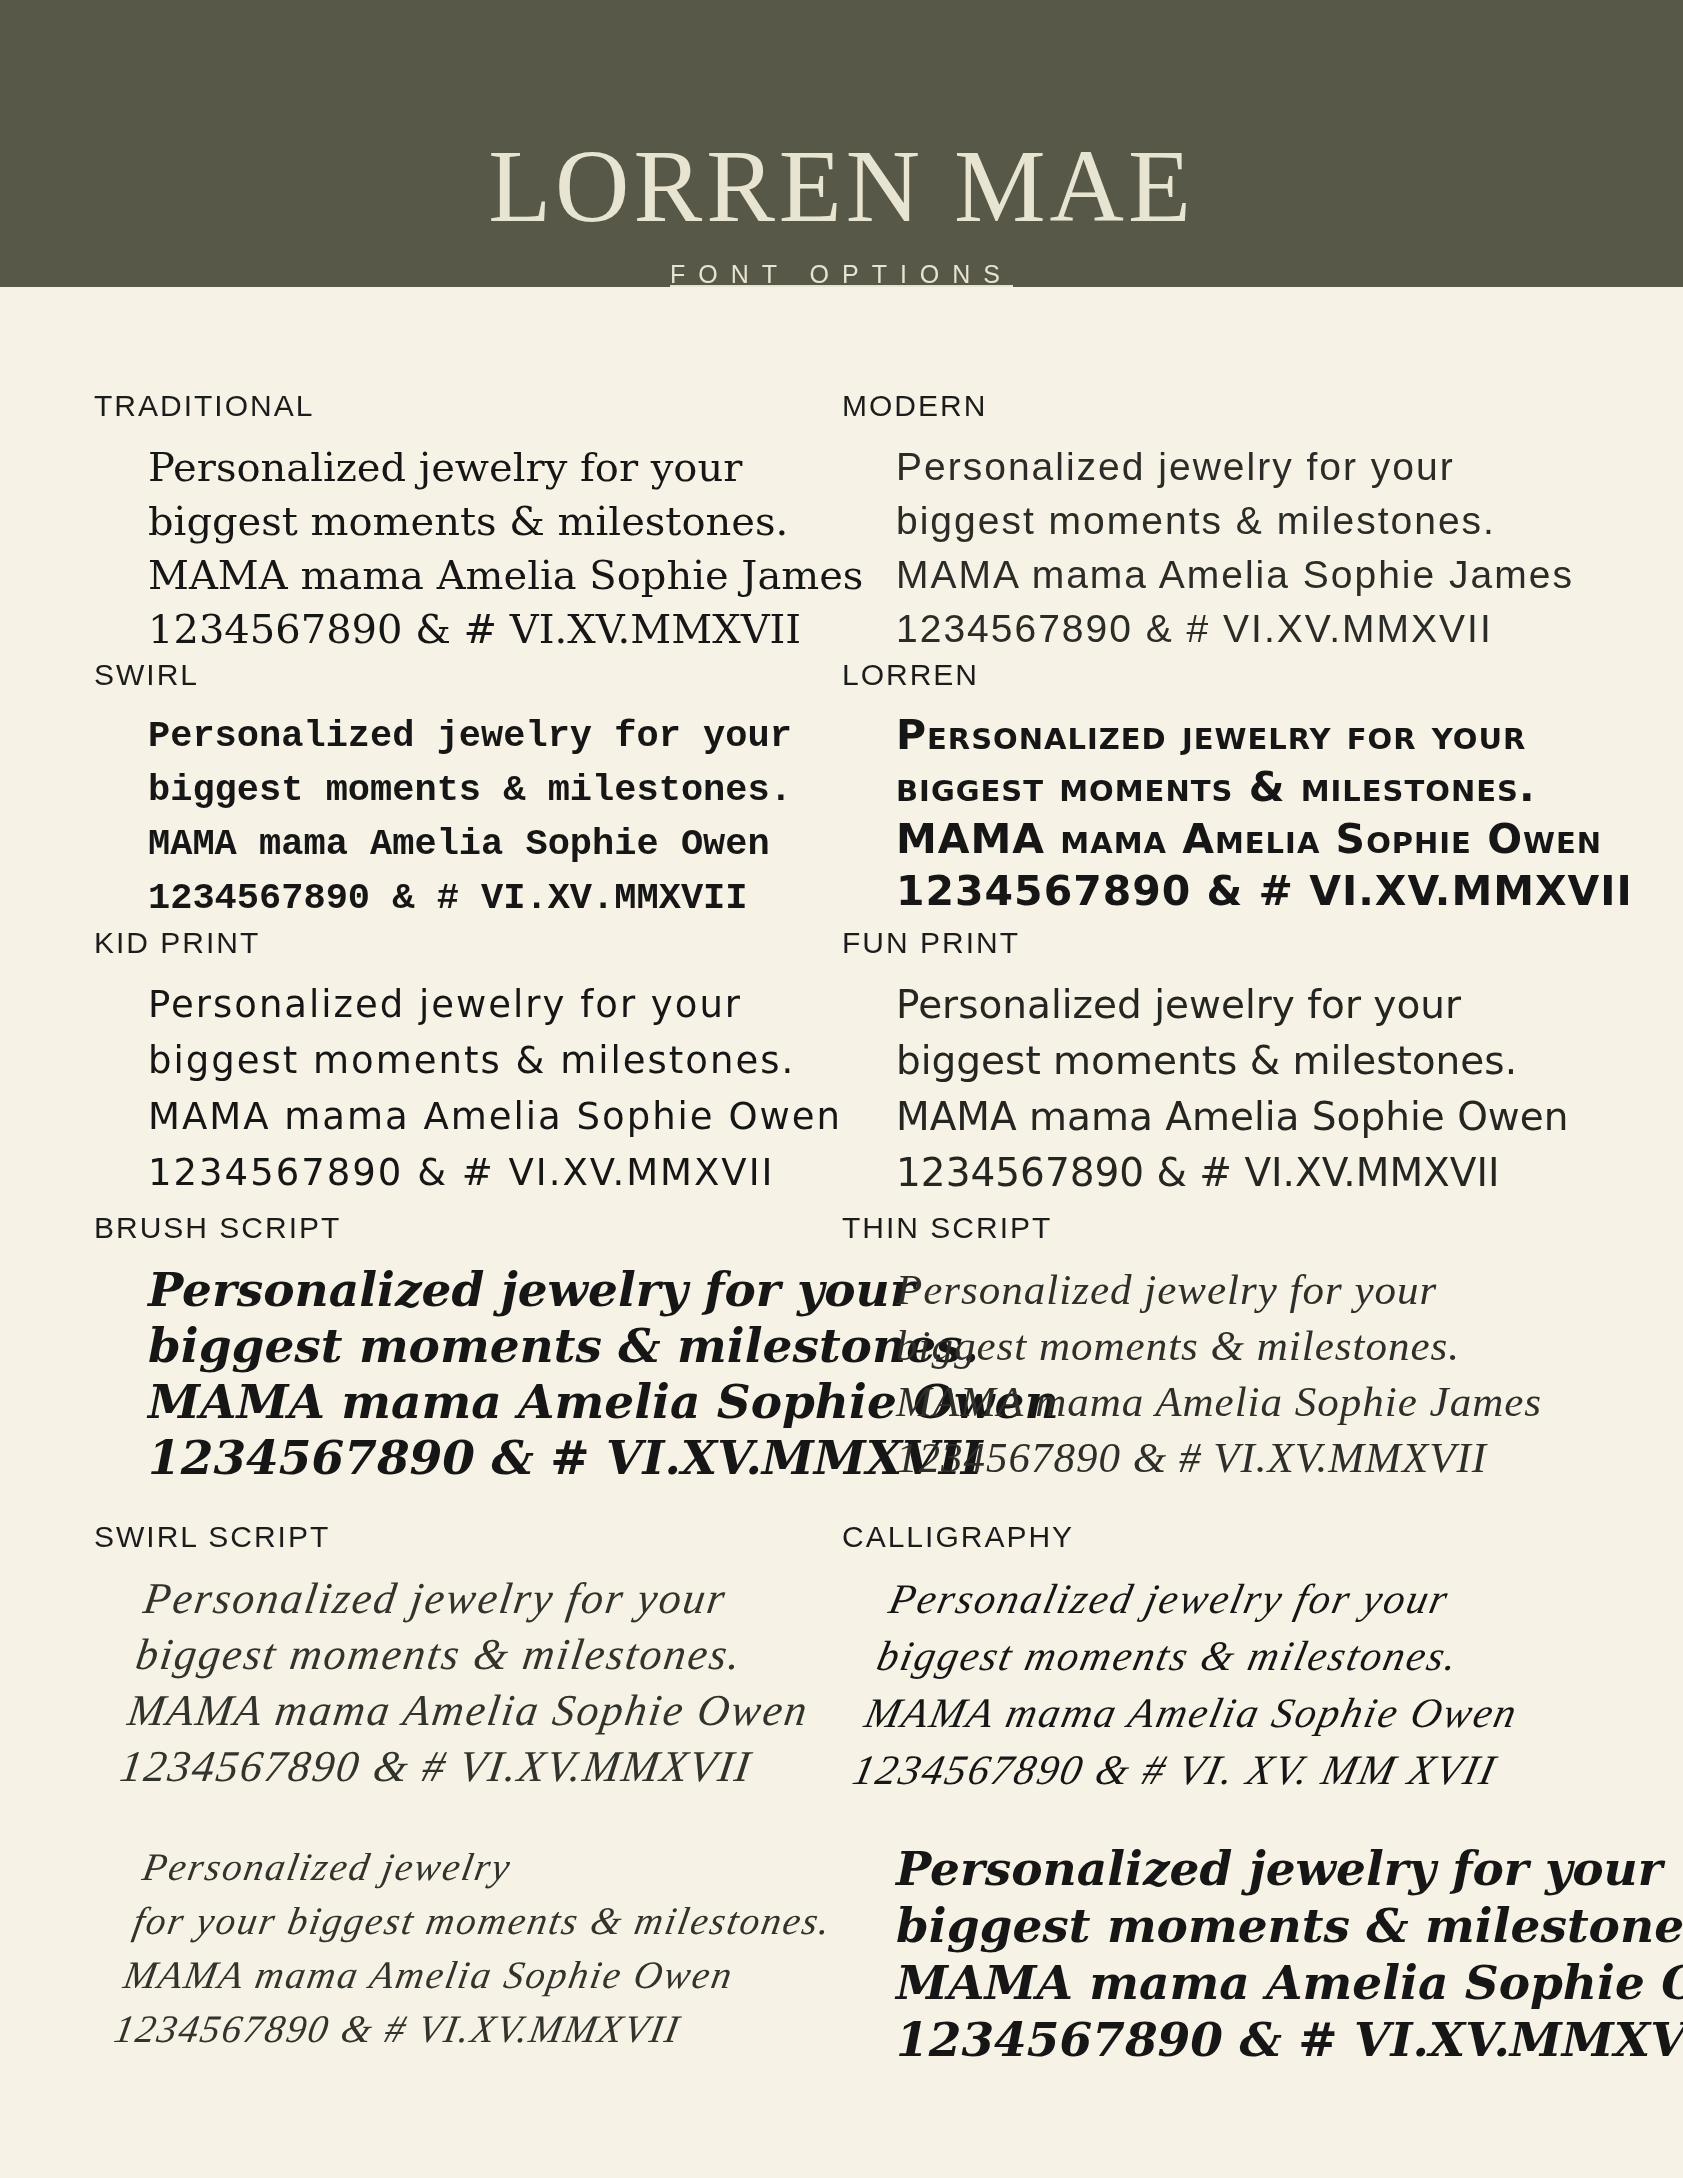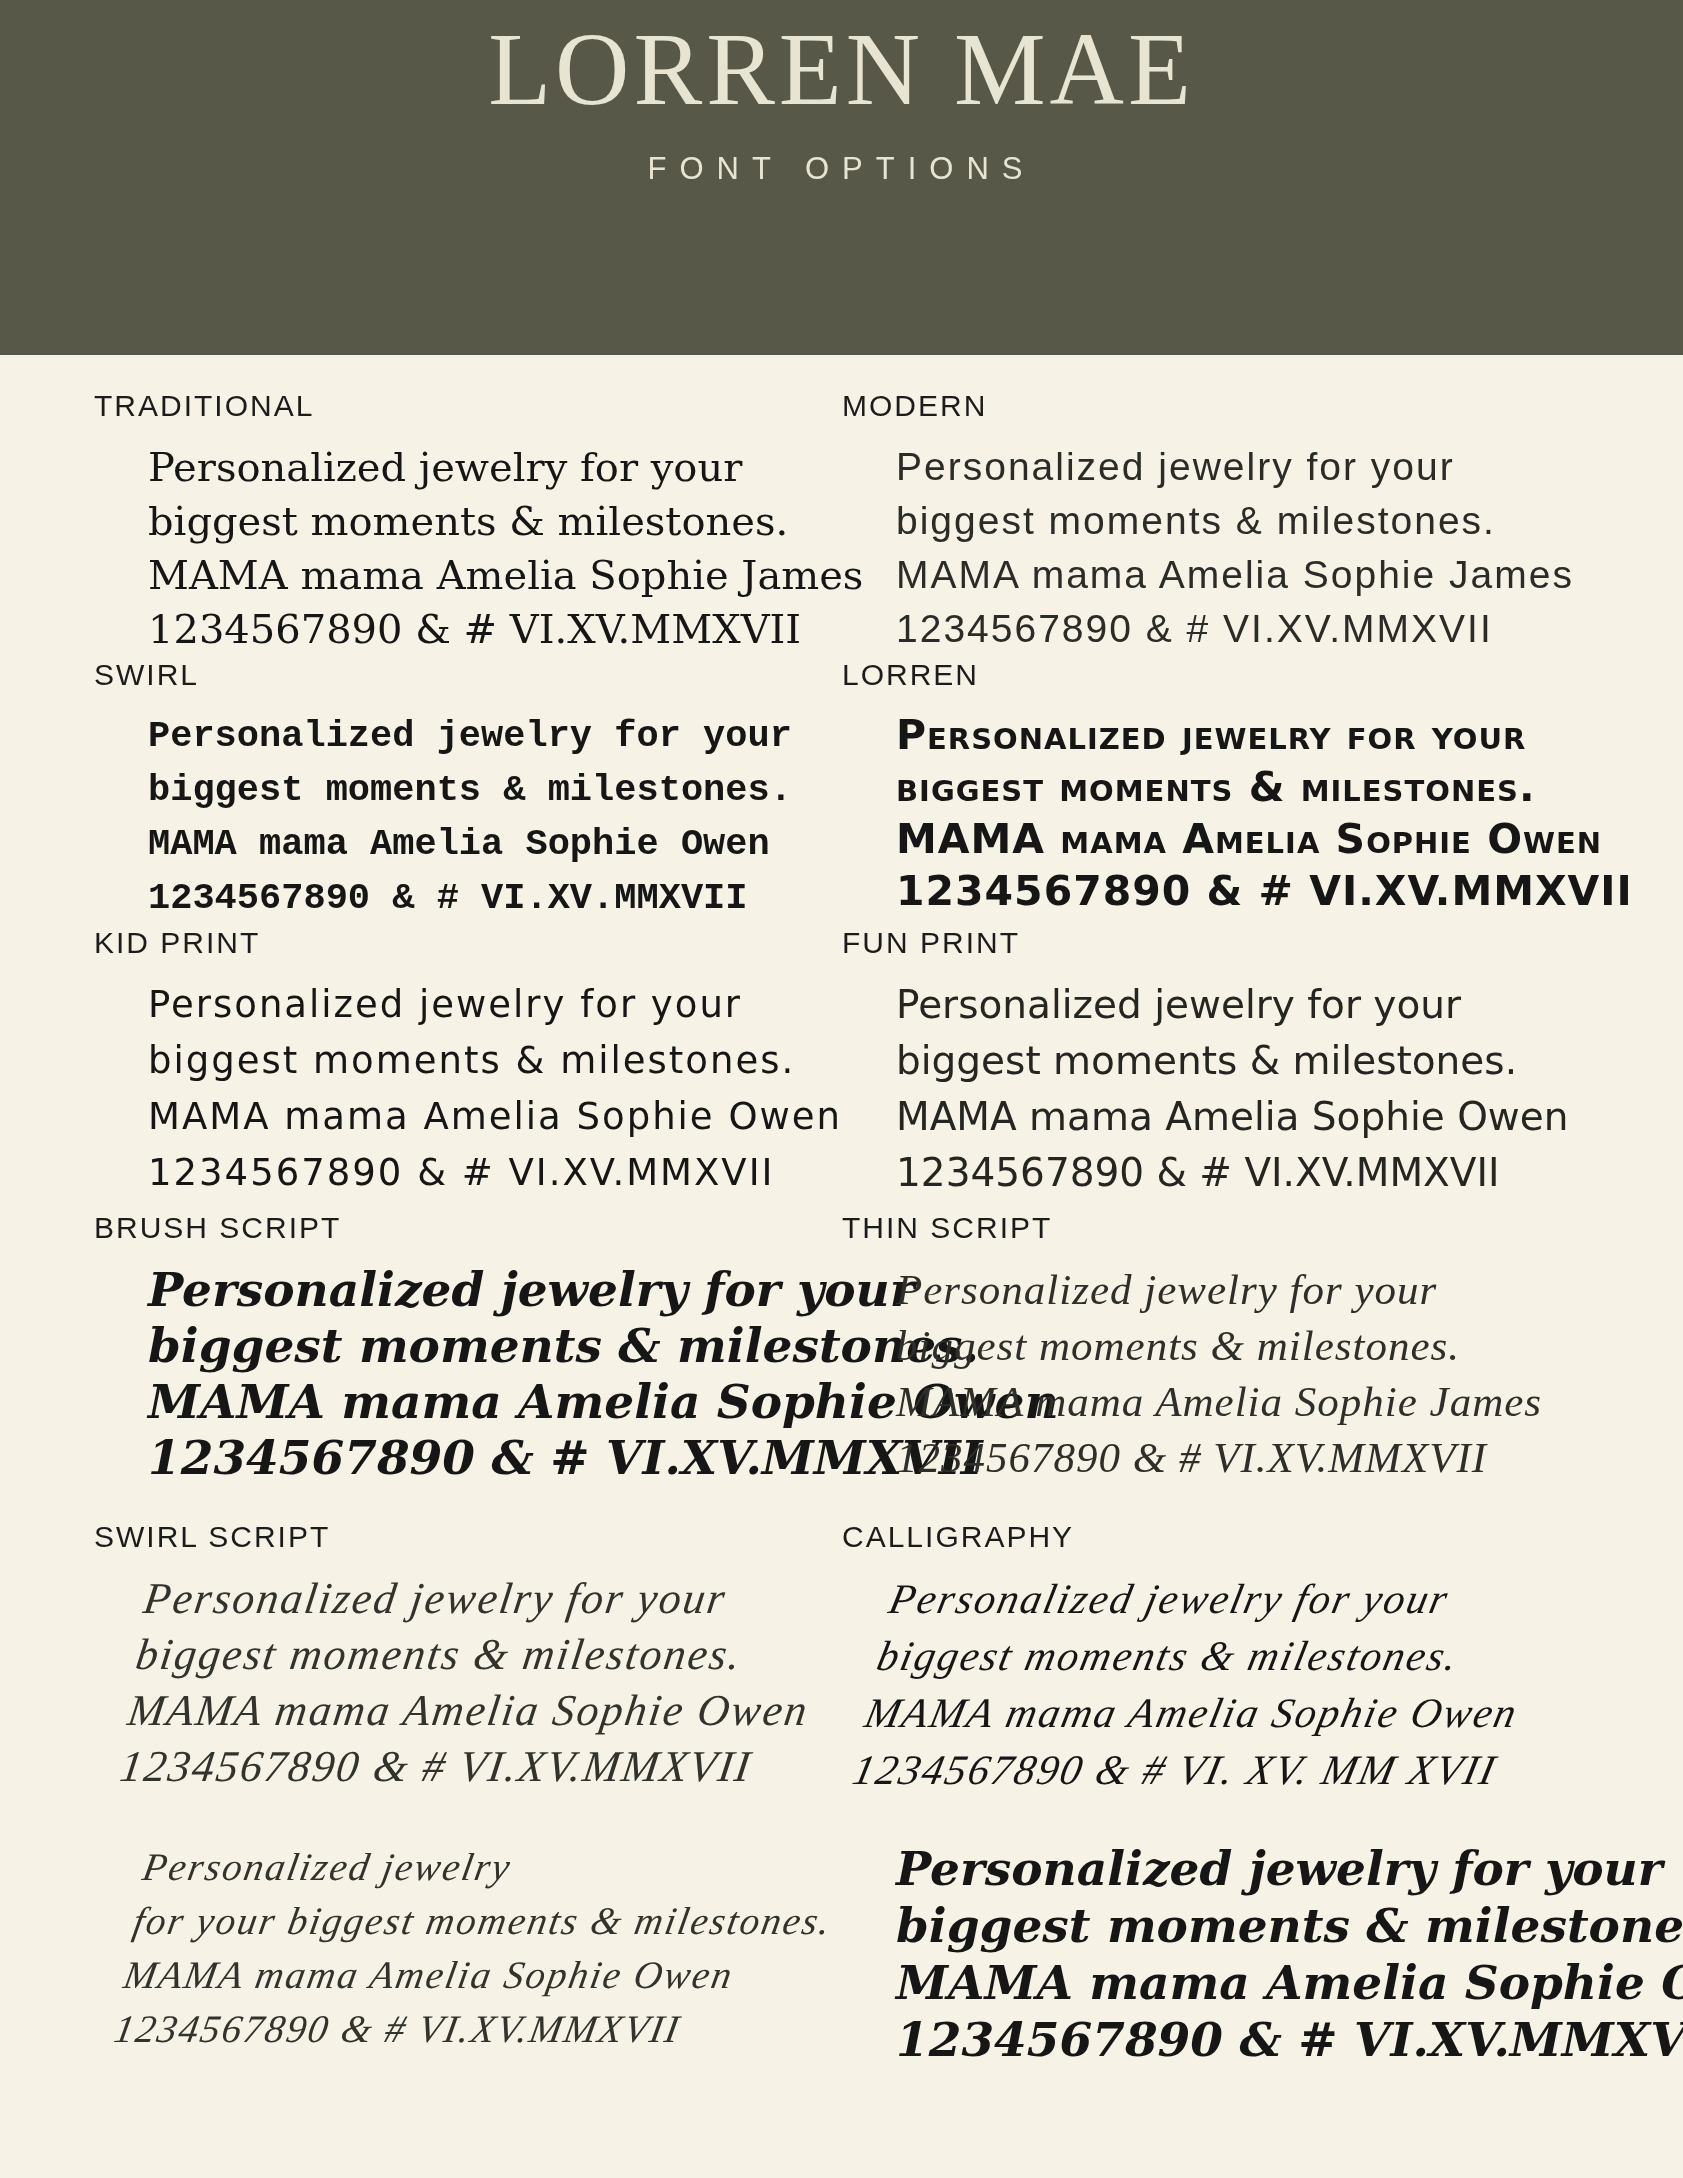--- a/index.html
+++ b/index.html
@@ -12,39 +12,40 @@
   html,body{margin:0;padding:0;}
   .page{
     position:relative;
     width:1683px;height:2178px;
     background:var(--page-bg);
     font-family:"Liberation Sans",sans-serif;
     overflow:hidden;
   }
   
   .header{
-    position:absolute;top:0;left:0;width:1683px;height:355px;
+    position:absolute;top:0;left:0;width:1683px;height:287px;
     background:var(--header-bg);
-    display:flex;flex-direction:column;align-items:center;justify-content:flex-start;
+    display:flex;flex-direction:column;align-items:center;justify-content:flex-end;
   }
   .brand-title{
     font-family:"Liberation Serif",serif;
     font-weight:normal;
     font-size:103px;
     letter-spacing:4px;
     color:var(--header-text);
     margin:18px 0 0 0;
     line-height:1;
   }
   .subtitle{
-    font-size:31px;
+    font-size:25px;
     letter-spacing:13px;
     color:var(--header-text);
-    margin-top:32px;
+    margin-top:24px;
     line-height:1;
+    text-decoration:underline;
   }
   
   .section{position:absolute;width:772px;}
   .cl{left:94px;}
   .cr{left:842px;}
   .r1{top:388px;}
   .r2{top:657px;}
   .r3{top:925px;}
   .r4{top:1210px;}
   .r5{top:1519px;}

